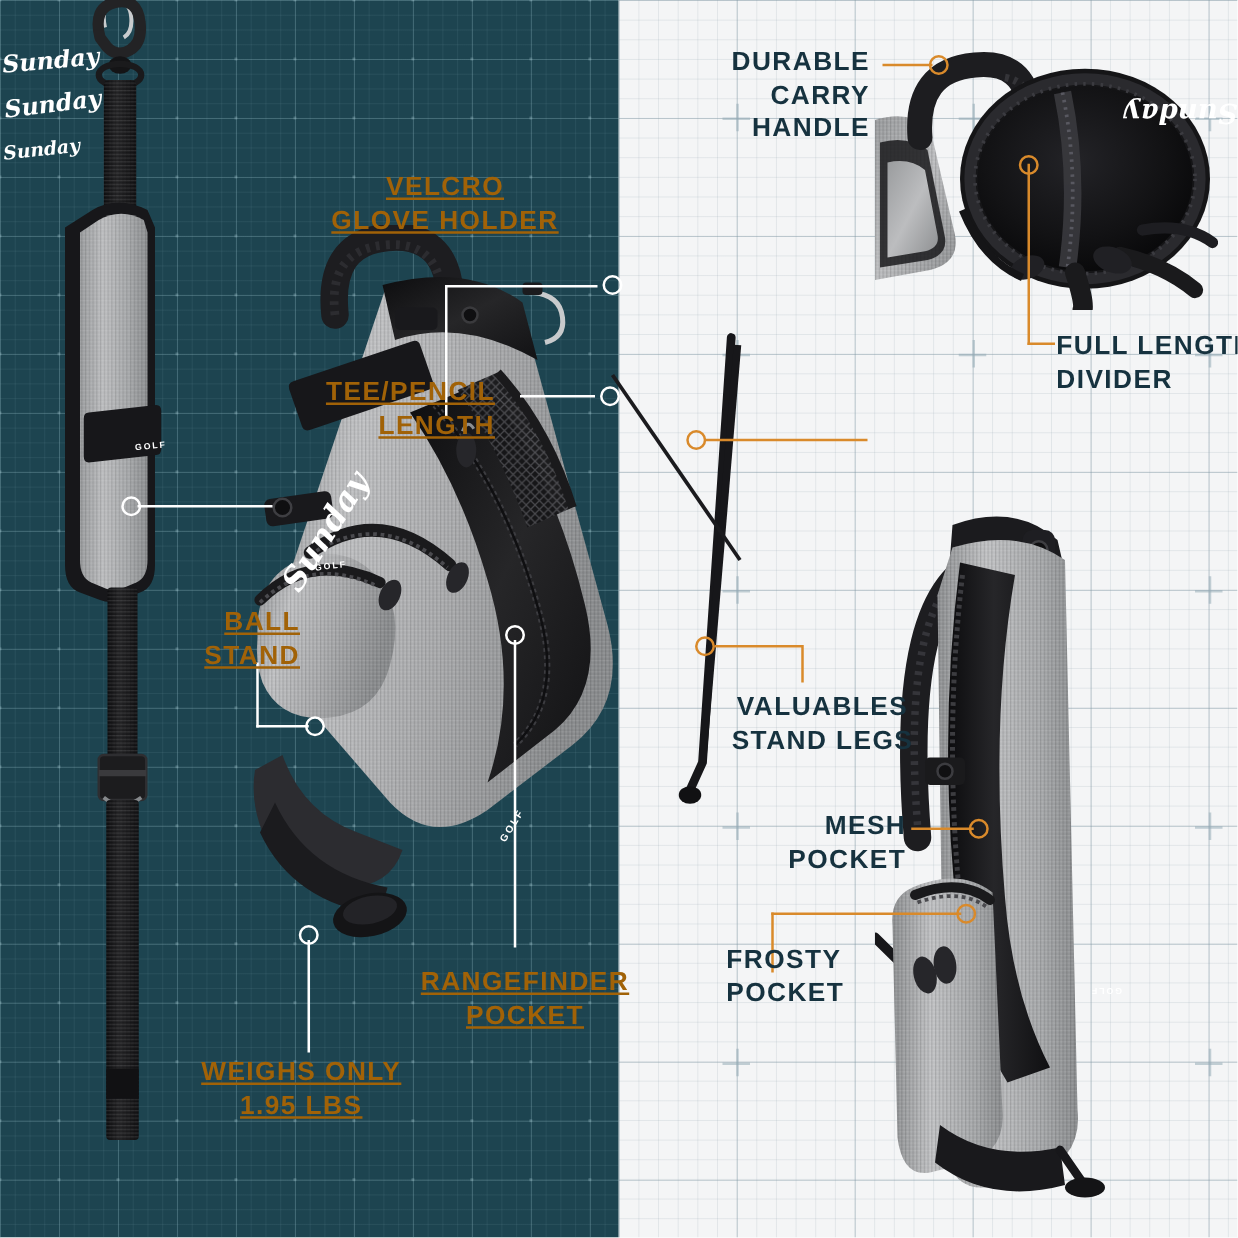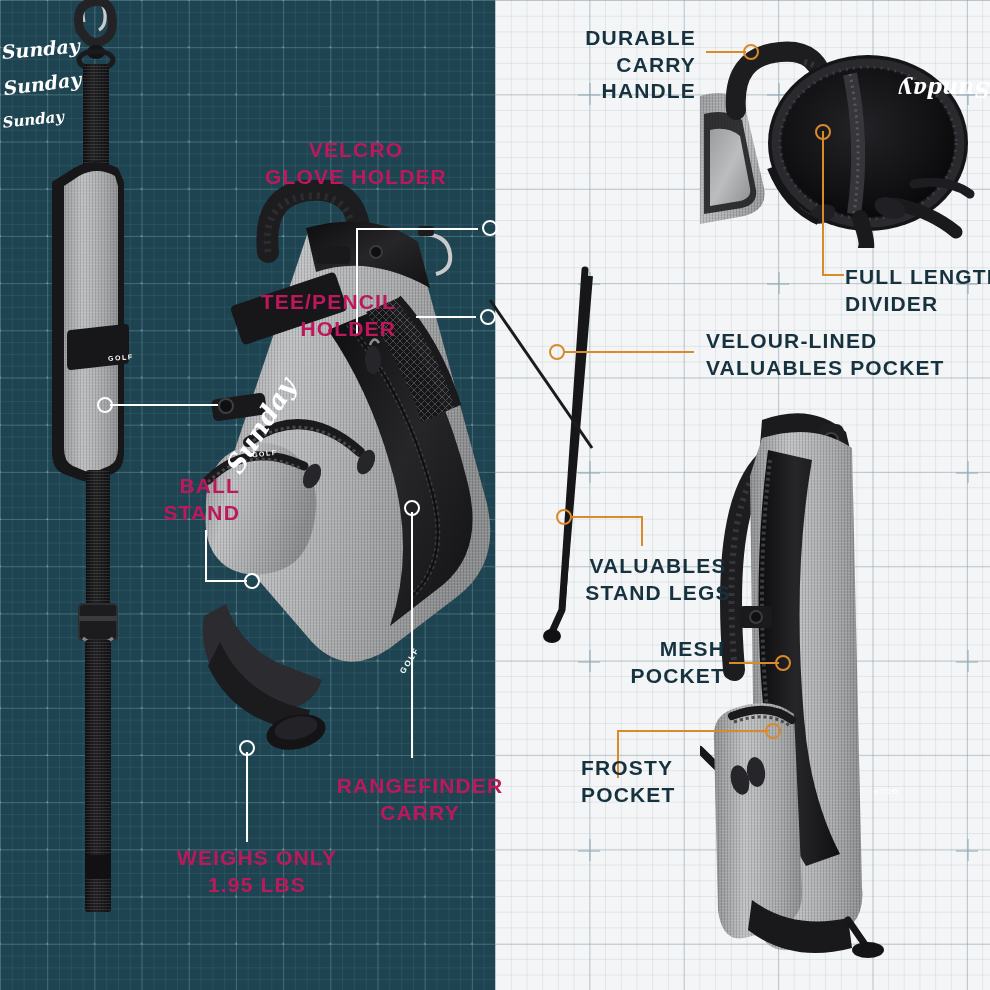--- a/index.html
+++ b/index.html
@@ -47,24 +47,24 @@
 
   
   .label{
     position:absolute;
     font-weight:700;
     letter-spacing:.055em;
     line-height:1.27;
     white-space:pre-line;
     font-size:21px;
   }
-  .label.dark-side{color:#be185d;}
+  .label.dark-side{color:#a16207;text-decoration:underline;}
   .label.light-side{color:#16323f;}
   .ta-l{text-align:left;}
-  .ta-r{text-align:right;}
+  .ta-r{text-align:right;margin-top:12px;}
   .ta-c{text-align:center;}
 
   
   .conn{position:absolute;pointer-events:none;}
   .conn .seg{position:absolute;}
   .dot{
     position:absolute;border-radius:50%;background:transparent;
     box-sizing:border-box;
   }
   .w .seg{background:#ffffff;}
@@ -399,40 +399,38 @@
   <div class="conn o" style="left:0;top:0;width:990px;height:990px;">
     <div class="seg" style="left:617px;top:730px;width:152px;height:2px;"></div>
     <div class="seg" style="left:617px;top:730px;width:2px;height:48px;"></div>
     <div class="dot" style="left:765px;top:723px;width:16px;height:16px;"></div>
   </div>
 
   <div class="label dark-side ta-c" style="left:256px;top:137px;width:200px;">VELCRO
 GLOVE HOLDER</div>
 
   <div class="label dark-side ta-r" style="left:216px;top:289px;width:180px;">TEE/PENCIL
-HOLDER</div>
+LENGTH</div>
 
 
   <div class="label dark-side ta-r" style="left:80px;top:473px;width:160px;">BALL
 STAND</div>
 
-  <div class="label dark-side ta-c" style="left:160px;top:845px;width:194px;">WEIGHS ONLY
+  <div class="label dark-side ta-c" style="left:144px;top:845px;width:194px;">WEIGHS ONLY
 1.95 LBS</div>
 
   <div class="label dark-side ta-c" style="left:330px;top:773px;width:180px;">RANGEFINDER
-CARRY</div>
+POCKET</div>
 
   <div class="label light-side ta-r" style="left:500px;top:25px;width:196px;">DURABLE CARRY
 HANDLE</div>
 
   <div class="label light-side ta-l" style="left:845px;top:264px;width:160px;">FULL LENGTH
 DIVIDER</div>
 
-  <div class="label light-side ta-l" style="left:706px;top:328px;width:260px;">VELOUR-LINED
-VALUABLES POCKET</div>
 
   <div class="label light-side ta-c" style="left:578px;top:553px;width:160px;">VALUABLES
 STAND LEGS</div>
 
   <div class="label light-side ta-r" style="left:565px;top:636px;width:160px;">MESH
 POCKET</div>
 
   <div class="label light-side ta-l" style="left:581px;top:755px;width:160px;">FROSTY
 POCKET</div>
 

